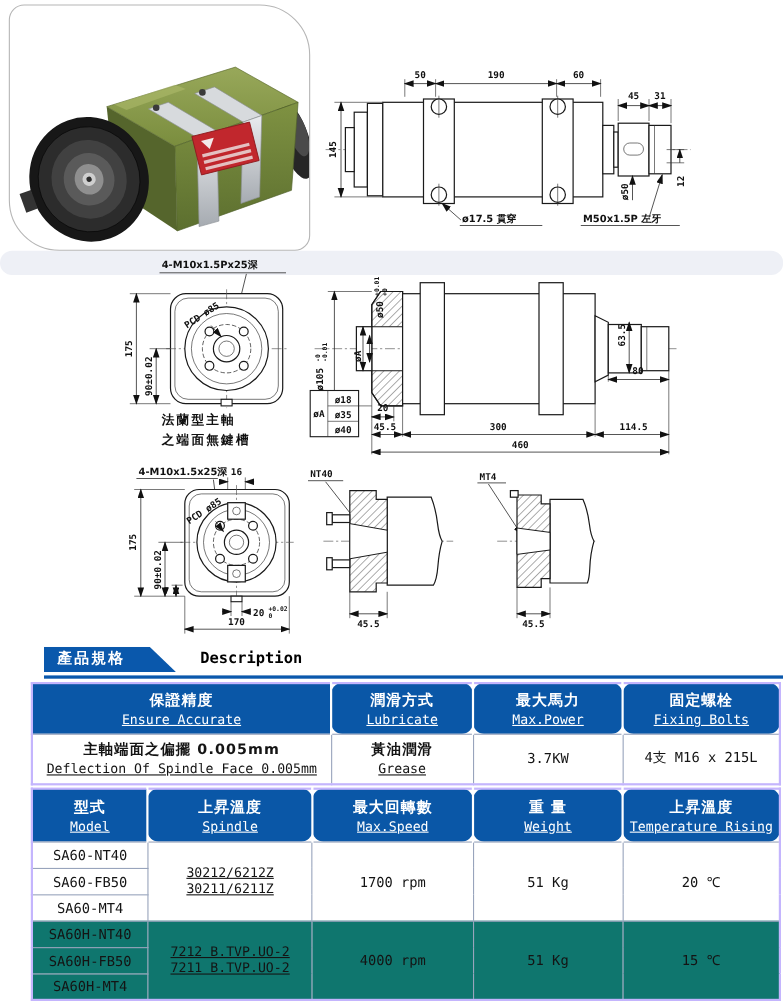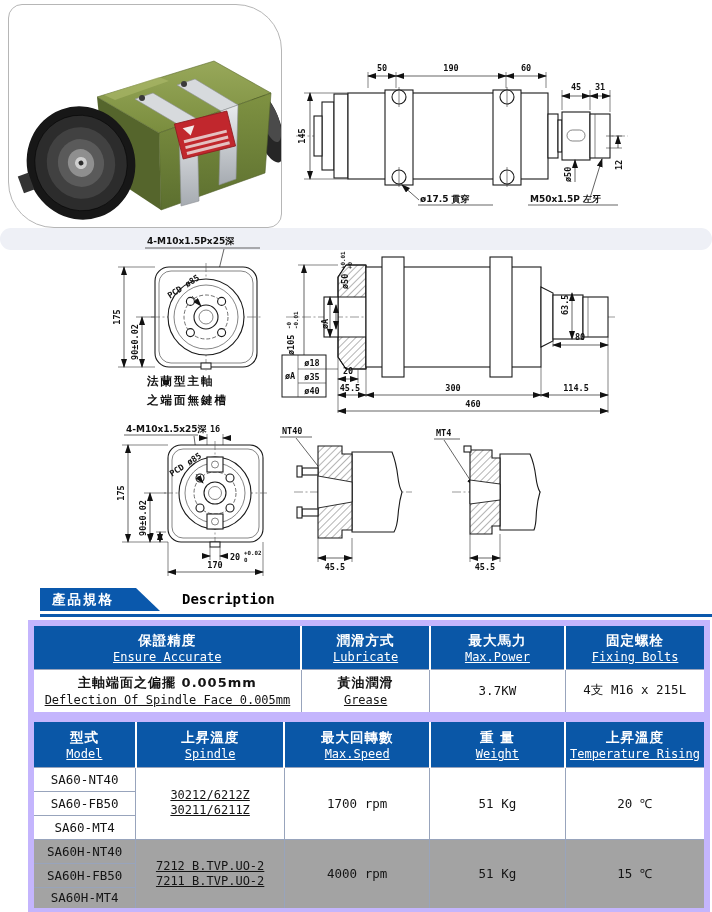--- a/index.html
+++ b/index.html
@@ -29,33 +29,33 @@
   .spec-header{left:40px;top:588px;width:684px;height:26px;border-bottom:3px solid #0a58ac;padding-left:44px;}
   .spec-tab{position:absolute;left:0;top:0;width:120px;height:23px;background:#0a58ac;
             clip-path:polygon(0 0,96px 0,120px 100%,0 100%);
             color:#fff;font:bold 13.5px "DejaVu Sans",sans-serif;line-height:23px;
             padding-left:12px;box-sizing:border-box;letter-spacing:2px;}
   .spec-desc{position:absolute;left:142px;top:0;height:23px;color:#000000;
              font:bold 14px "DejaVu Sans Mono",monospace;line-height:23px;}
 
   
   .spec-table{position:absolute;border-collapse:collapse;table-layout:fixed;background:#fff;
-              border:6px solid #c4b5fd;}
+              border:2px solid #c4b5fd;}
   .spec-table th{background:#0a57a7;color:#fff;padding:0;font-weight:normal;}
-  .spec-table th + th{border-left:2px solid #fff;}
+  .spec-table th + th{border-left:2px solid #fff;border-radius:10px;}
   .spec-table td{border:1px solid #98a4bc;text-align:center;vertical-align:middle;padding:0;color:#141414;}
   .hzh{font:600 13.5px "DejaVu Sans",sans-serif;line-height:1.55;letter-spacing:1px;}
   .hen{font:12px "DejaVu Sans Mono",monospace;line-height:1.15;text-decoration:underline;}
   .czh{font:600 13px "DejaVu Sans",sans-serif;line-height:1.45;letter-spacing:1px;}
   .cen{font:12px "DejaVu Sans Mono",monospace;line-height:1.25;text-decoration:underline;}
   .mono{font:12.5px "DejaVu Sans Mono",monospace;}
   .t1 tr{height:46px;}
   .t2 thead tr{height:48px;}
   .t2 tbody tr{height:24px;}
-  .g2 td{background:#a3a3a3;}
+  .g2 td{background:#0f766e;}
 </style>
 </head>
 <body>
 
 <div class="abs band"></div>
 
 <div class="abs photo-box">
   <svg width="272" height="222" viewBox="0 0 272 222">
     <defs>
       <marker id="ar" markerWidth="9" markerHeight="8" refX="8" refY="3" orient="auto-start-reverse" markerUnits="userSpaceOnUse">

